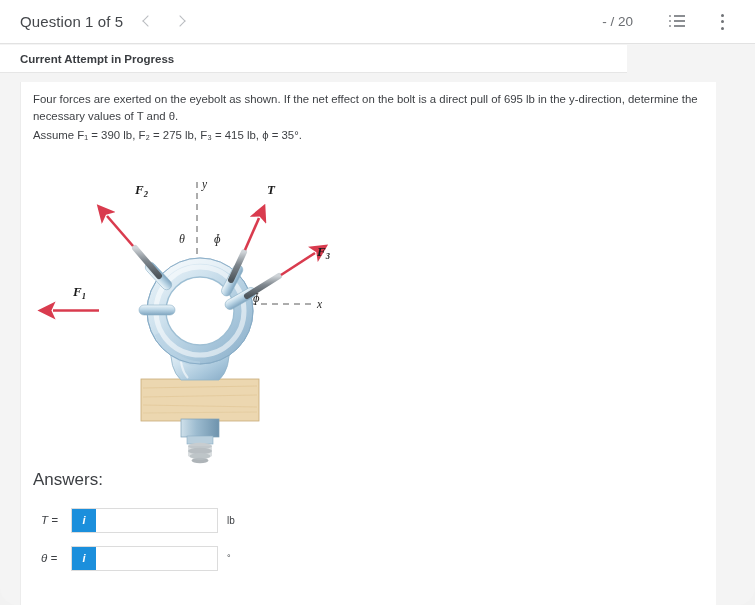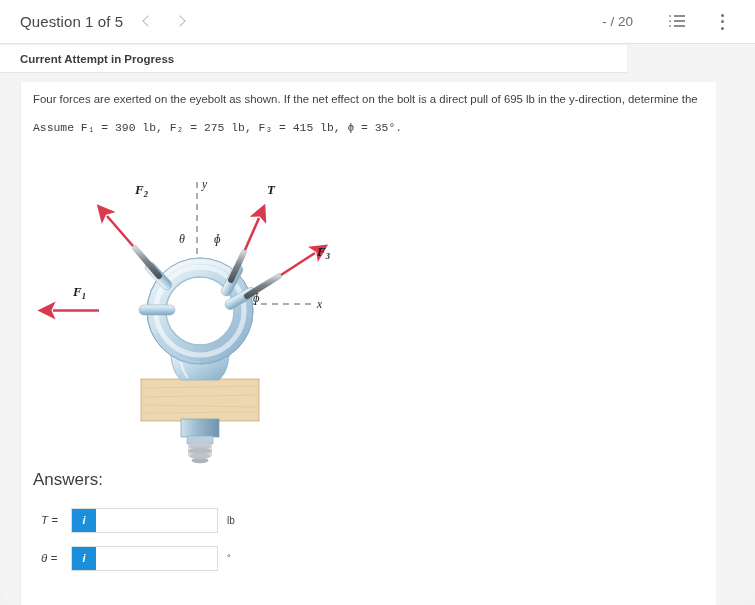--- a/index.html
+++ b/index.html
@@ -140,21 +140,21 @@
   }
 
   .prob-text {
     position: absolute;
     left: 12px; top: 9px;
     width: 672px;
     font-size: 11.4px;
     line-height: 17px;
     color: #3c3f43;
   }
-  .prob-text .l3 { margin-top: 12px; font-family: Liberation Mono, monospace; }
+  .prob-text .l3 { margin-top: 2px; }
 
   
   .figure {
     position: absolute;
     left: 10px; top: 82px;
     width: 310px; height: 300px;
   }
   .figure svg { display: block; }
 
   
@@ -254,20 +254,21 @@
   </div>
 
   <div class="subtitle-bar">
     <div class="txt">Current Attempt in Progress</div>
   </div>
 
   <div class="card">
 
     <div class="prob-text">
       <div>Four forces are exerted on the eyebolt as shown. If the net effect on the bolt is a direct pull of 695 lb in the y-direction, determine the</div>
+      <div>necessary values of T and θ.</div>
       <div class="l3">Assume F₁ = 390 lb, F₂ = 275 lb, F₃ = 415 lb, ϕ =  35°.</div>
     </div>
 
     <div class="figure">
       <svg width="310" height="300" viewBox="0 0 310 300">
         <defs>
           <linearGradient id="ringGrad" x1="0" y1="0" x2="1" y2="1">
             <stop offset="0%" stop-color="#f0f7fb"></stop>
             <stop offset="35%" stop-color="#cfe2ee"></stop>
             <stop offset="70%" stop-color="#a7c6db"></stop>

